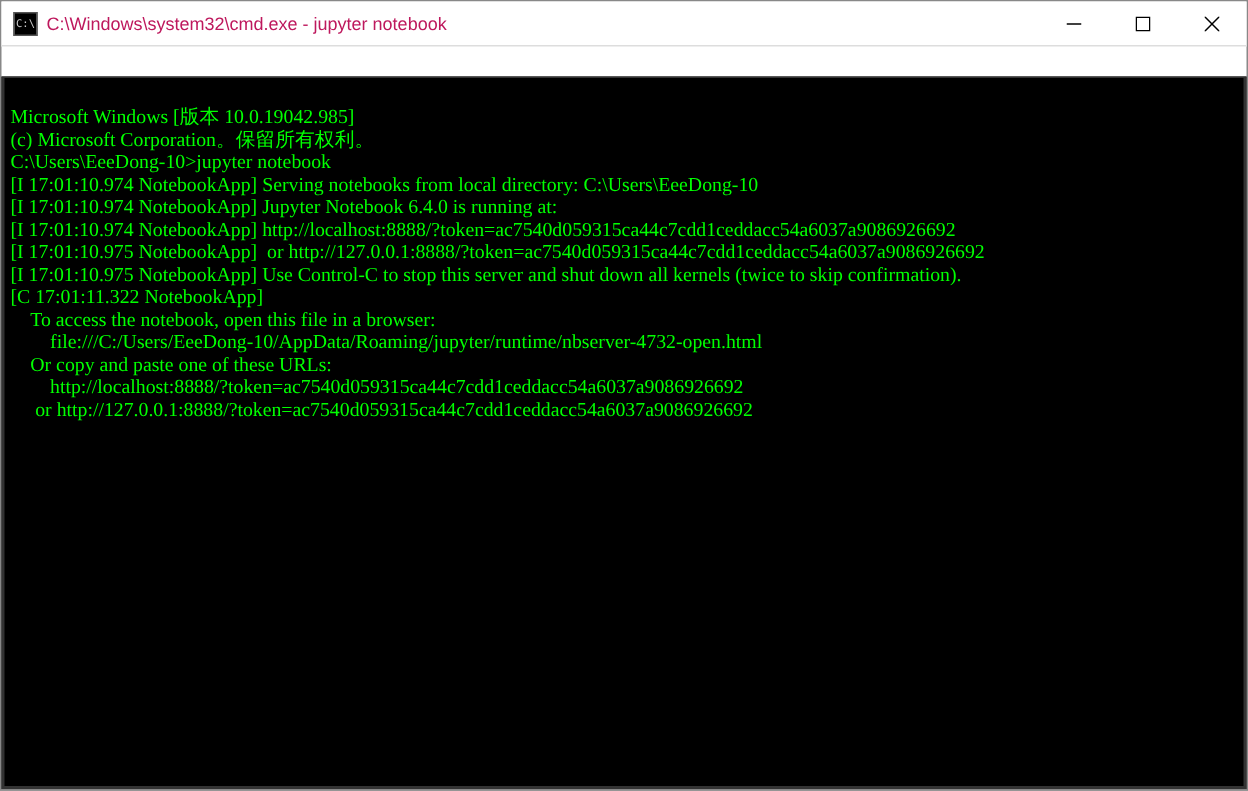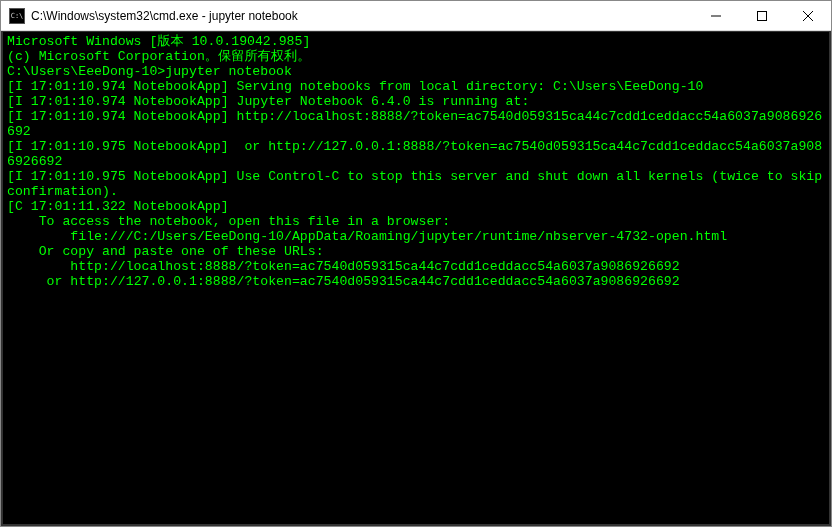--- a/index.html
+++ b/index.html
@@ -39,21 +39,21 @@
       display: flex;
       align-items: center;
       justify-content: center;
       font-size: 7px;
       color: #ccc;
       font-family: monospace;
     }
     .titlebar-title {
       margin-left: 6px;
       font-size: 12px;
-      color: #000000;
+      color: #be185d;
       flex: 1;
     }
     .titlebar-buttons {
       display: flex;
       height: 100%;
     }
     .titlebar-btn {
       width: 46px;
       height: 100%;
       display: flex;
@@ -62,29 +62,30 @@
       cursor: pointer;
     }
     .titlebar-btn svg {
       width: 10px;
       height: 10px;
     }
     .console {
       flex: 1;
       background: #000;
       color: #00ff00;
-      font-family: Liberation Mono, monospace;
+      font-family: Liberation Serif, serif;
       font-size: 13.2px;
       line-height: 15px;
-      padding: 2px 4px;
+      padding: 18px 4px;
       white-space: pre-wrap;
       word-break: break-all;
       overflow: hidden;
       border: 2px solid #333;
       border-top: 1px solid #333;
+      margin-top: 20px;
     }
     .console .line {
       display: block;
     }
   </style>
 </head>
 <body>
 
 <div class="window">
   <div class="titlebar">

